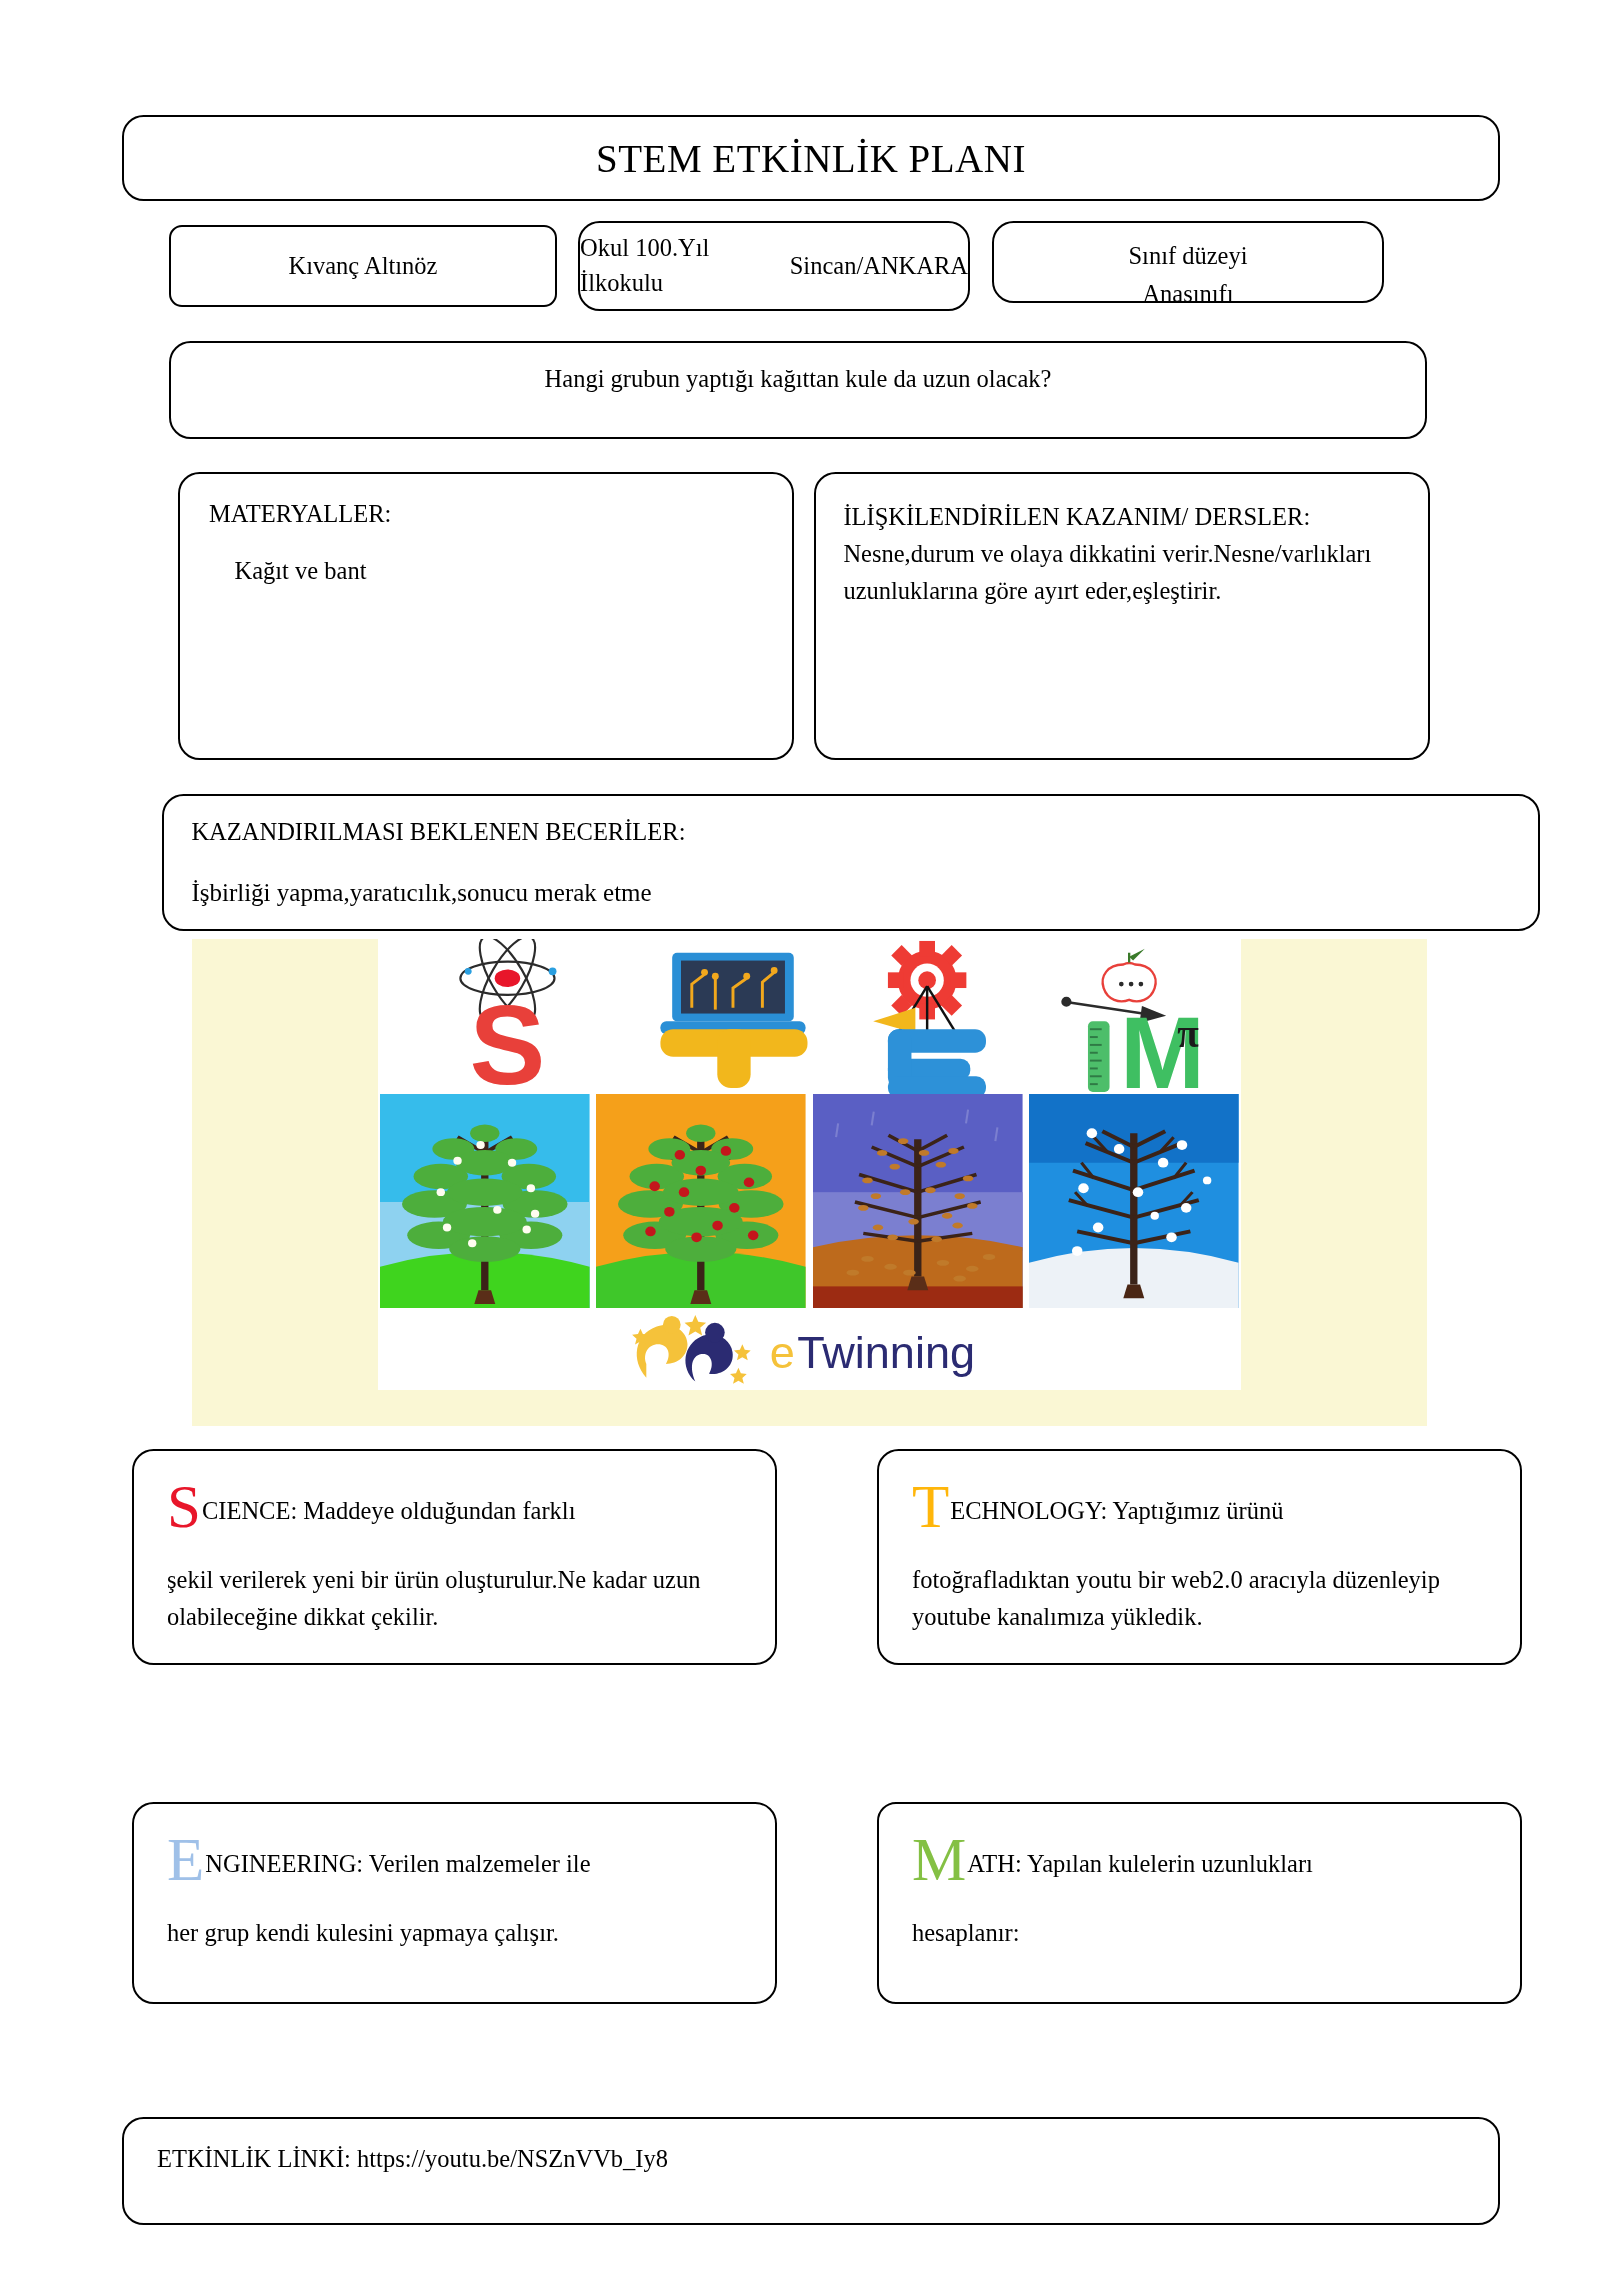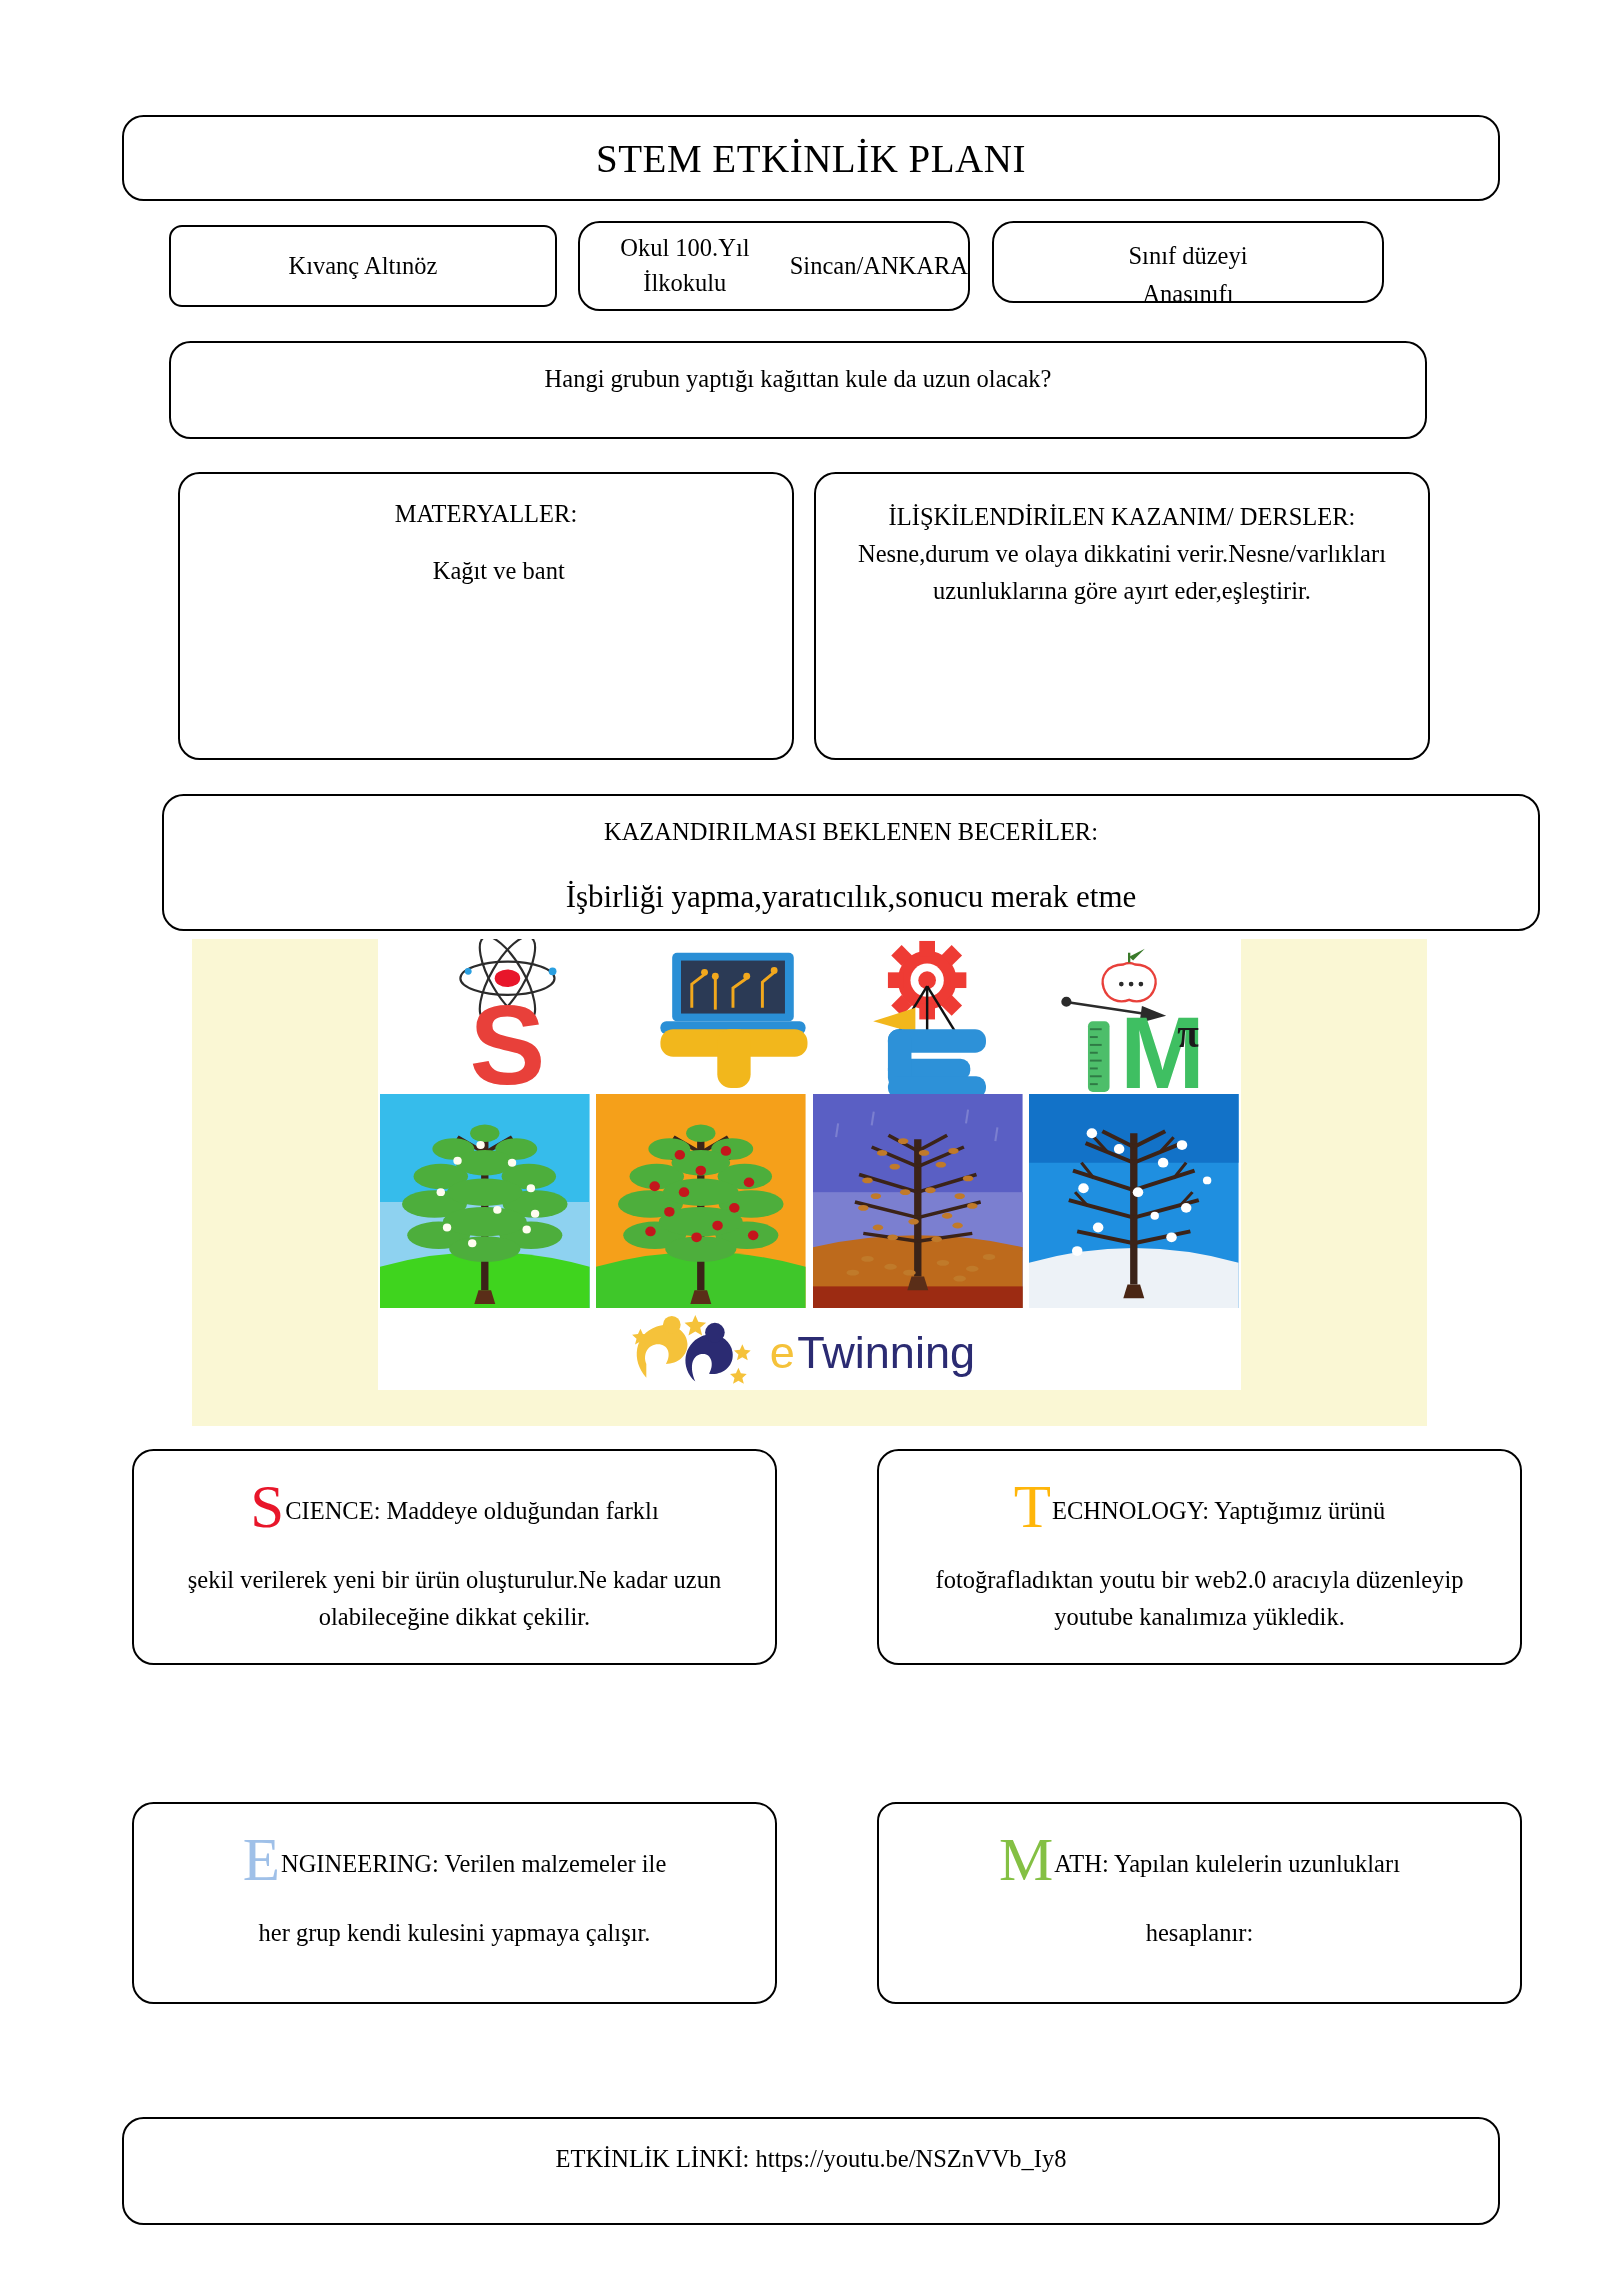--- a/index.html
+++ b/index.html
@@ -22,21 +22,20 @@
     background: #ffffff;
   }
 
   
   .rbox {
     position: absolute;
     box-sizing: border-box;
     border: 2.5px solid #000000;
     border-radius: 21.6px;
     background: #ffffff;
-    text-align: center;
   }
 
   
   #title-box {
     left: 122px;
     top: 115px;
     width: 1378px;
     height: 86px;
     display: flex;
     align-items: center;
@@ -133,21 +132,21 @@
   #skills-box {
     left: 122px;
     top: 794px;
     width: 1378px;
     height: 137px;
     padding: 21.6px 27.4px;
     margin-left: 40px;
   }
   #skills-title { font-size: 24.5px; }
   #skills-body {
-    font-size: 31px;
+    font-size: 25px;
     margin-top: 33px;
   }
 
   
   #media-band {
     position: absolute;
     left: 192px;
     top: 939px;
     width: 1235px;
     height: 487px;

